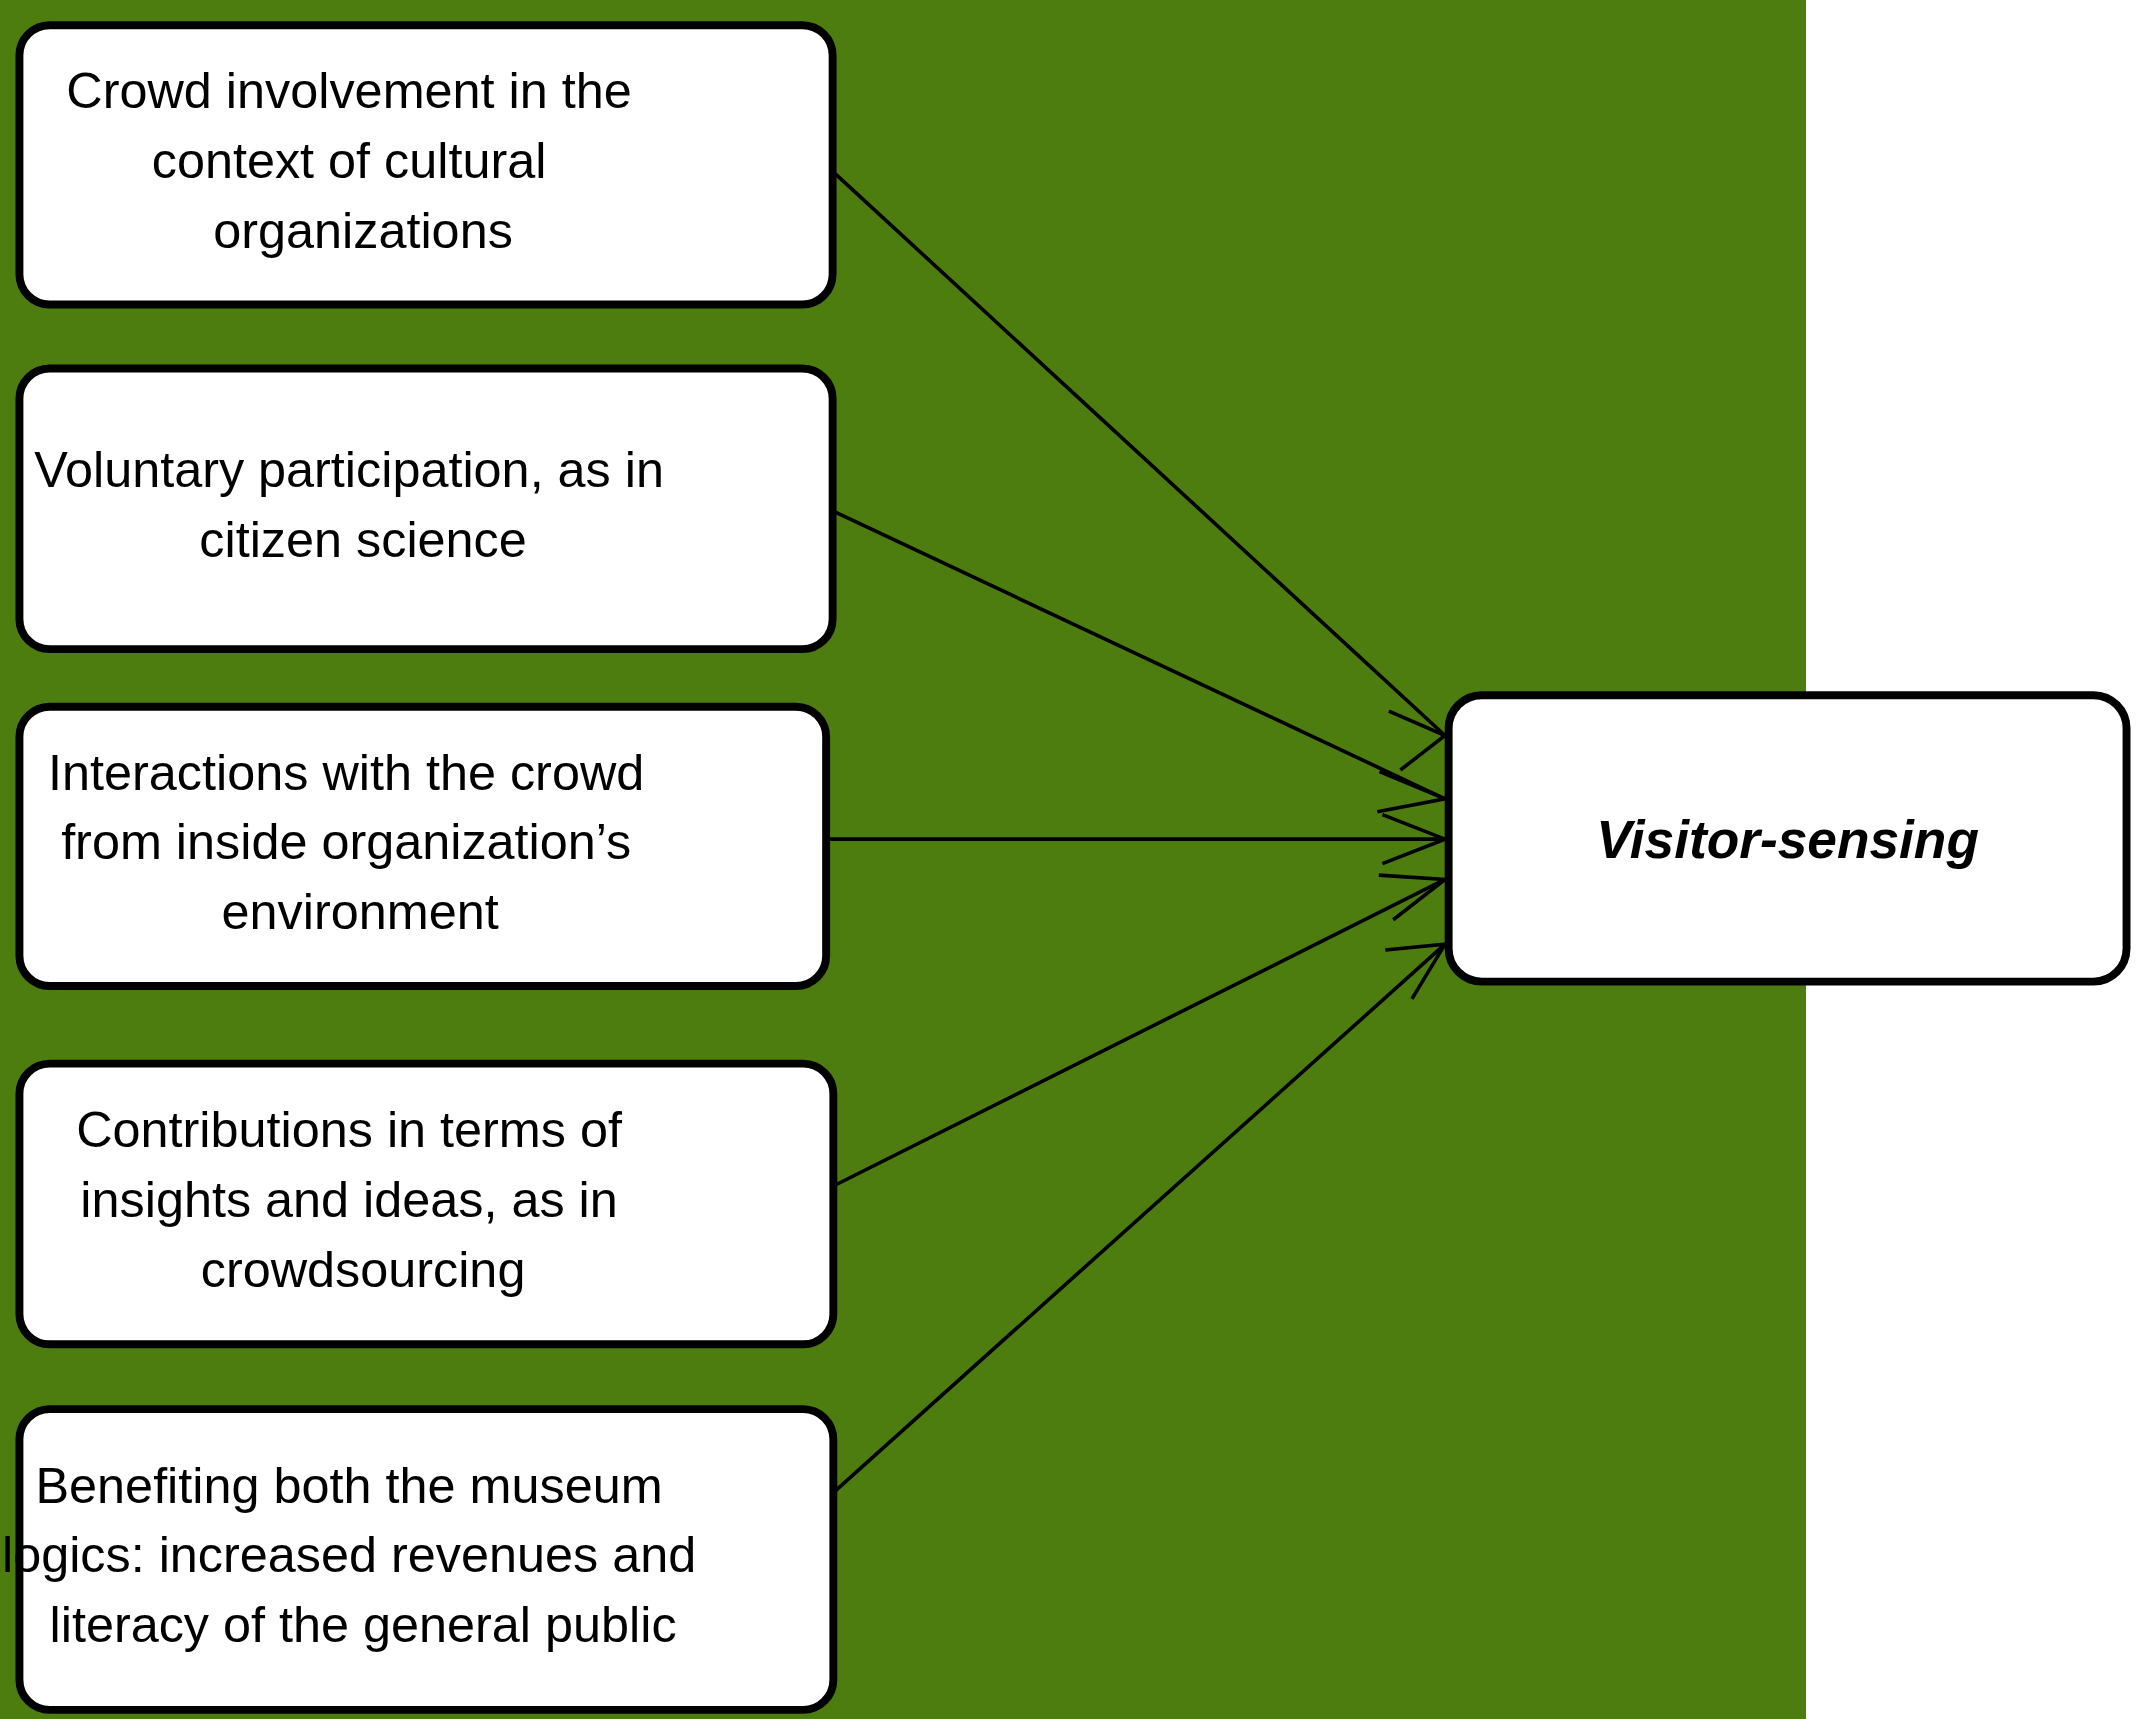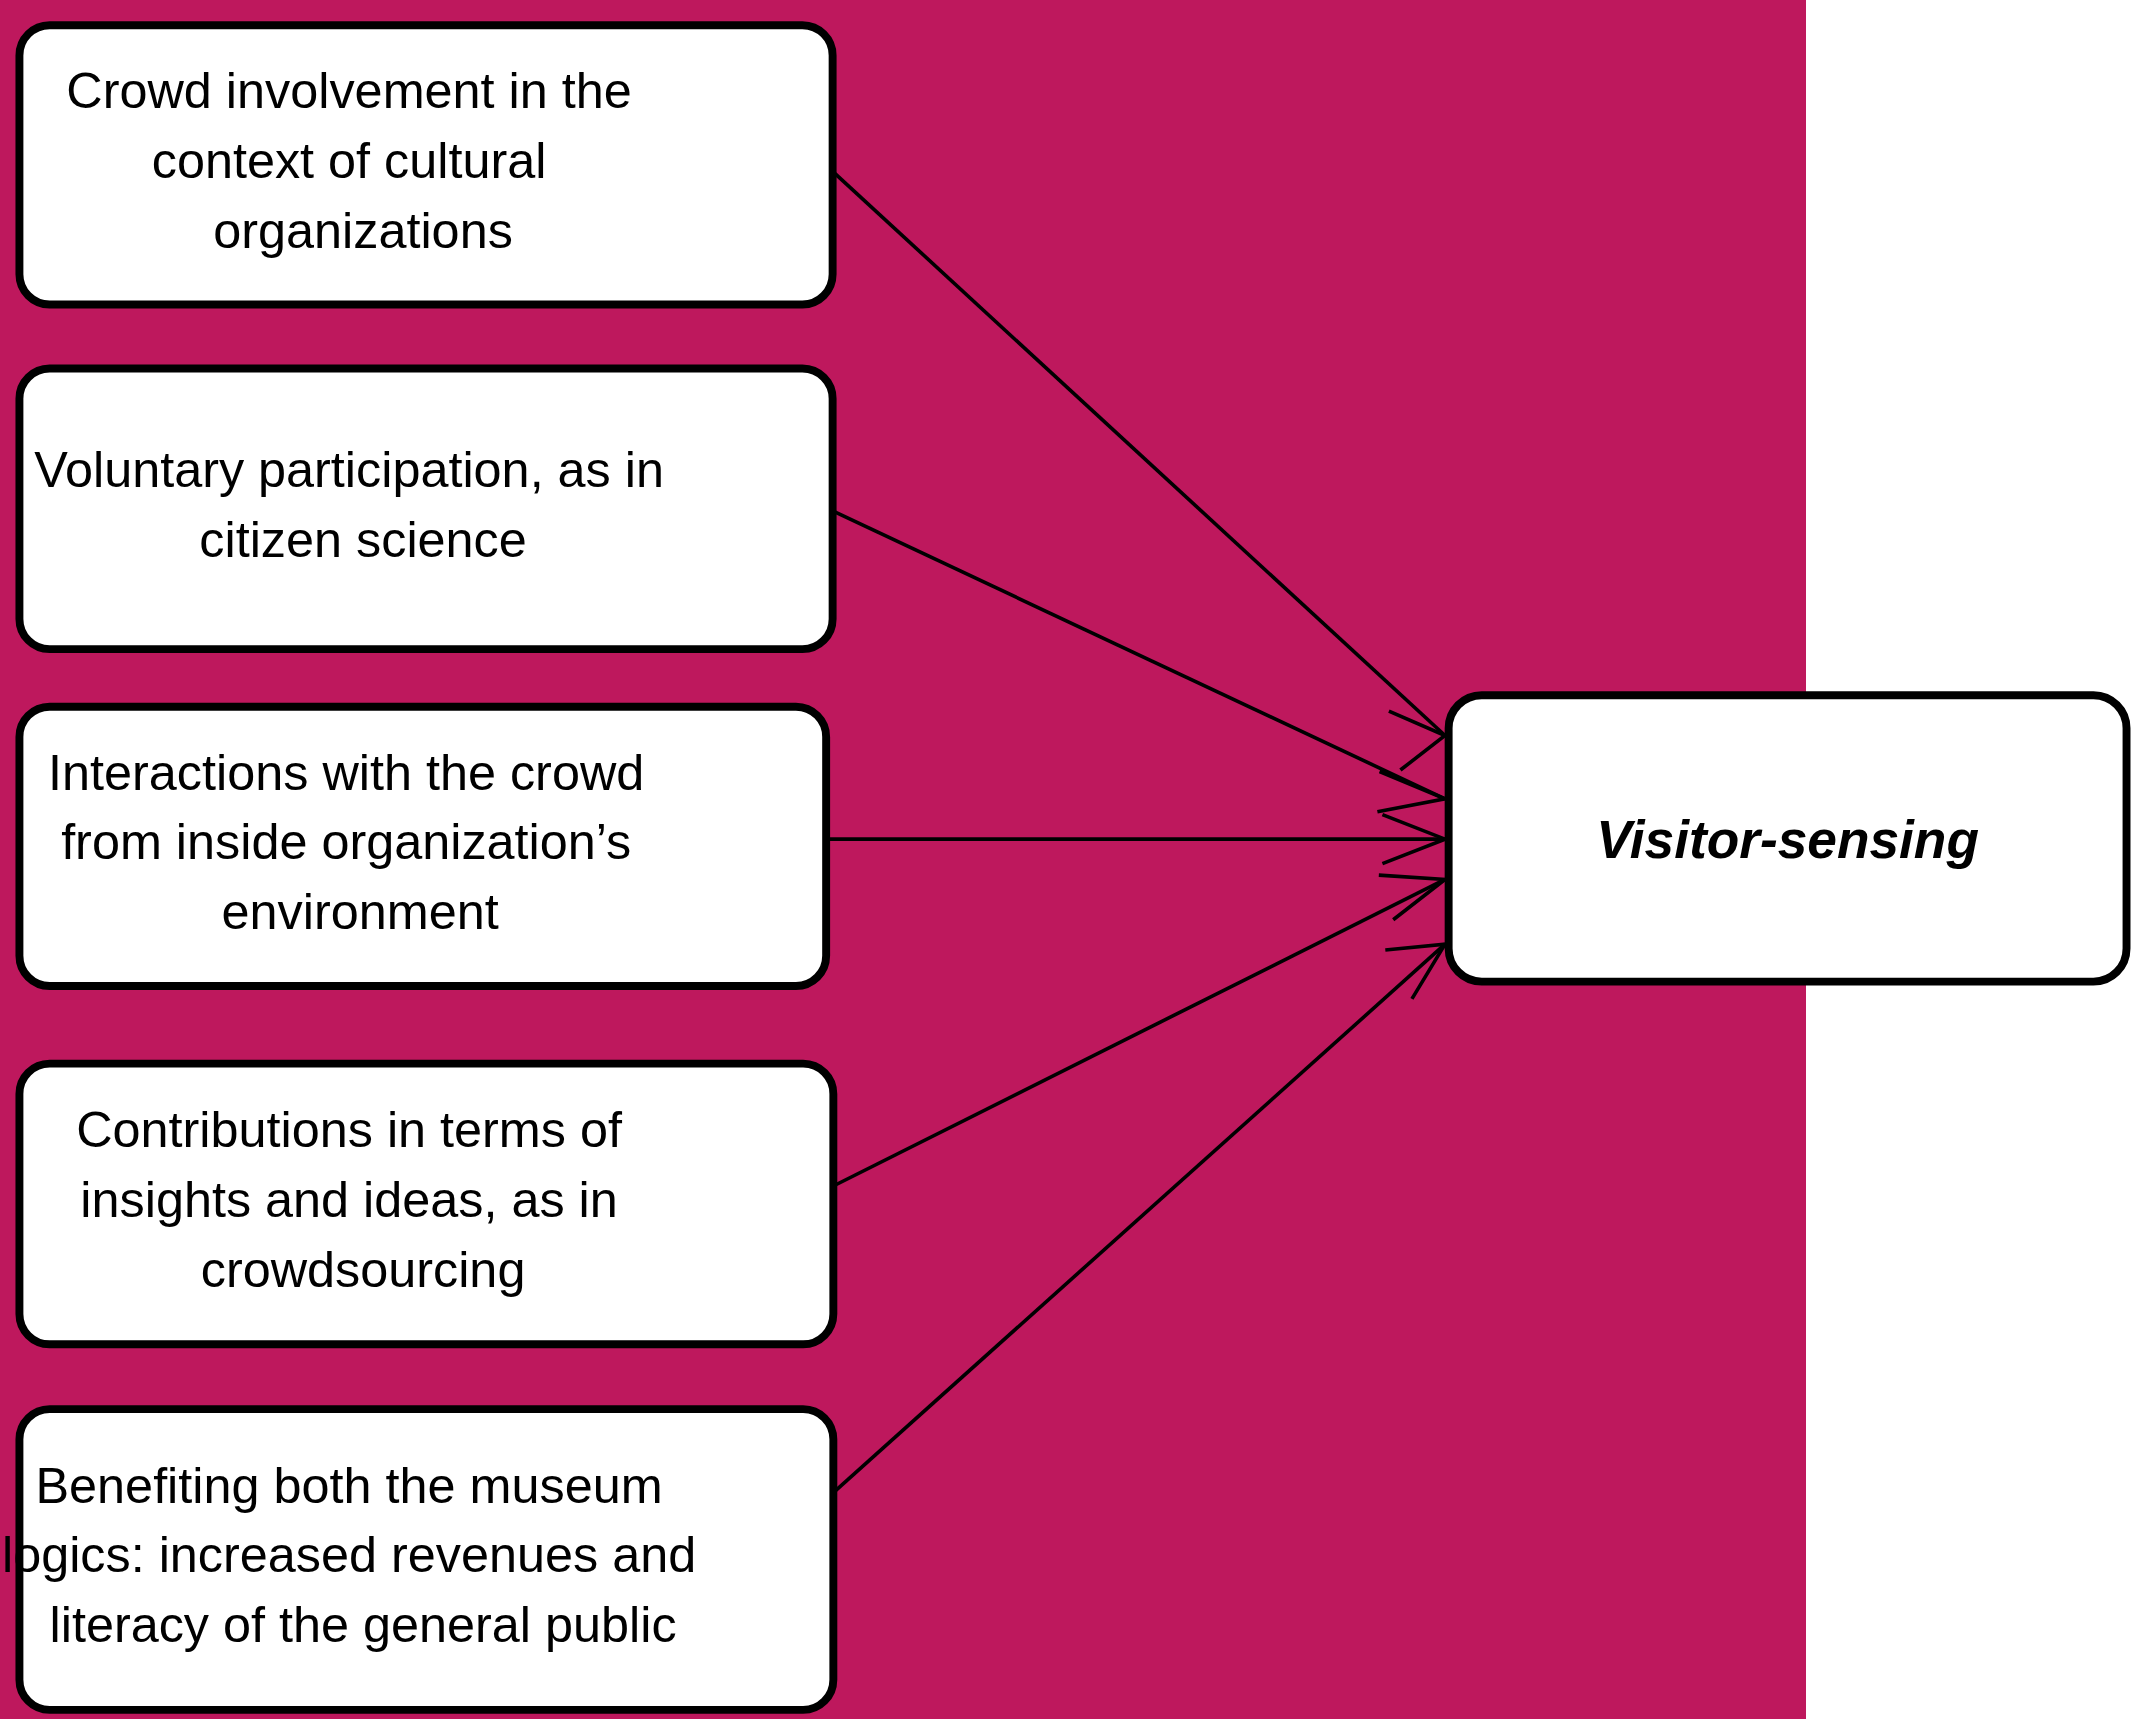--- a/index.html
+++ b/index.html
@@ -11,21 +11,21 @@
   body {
     width: 2151px;
     height: 1720px;
     overflow: hidden;
     font-family: "Liberation Sans", sans-serif;
   }
   #diagram-root {
     position: relative;
     width: 1806px;
     height: 1720px;
-    background: #be185d;
+    background: #4d7c0f;
   }
   svg.diagram-canvas {
     position: absolute;
     top: 0;
     left: 0;
     width: 2151px;
     height: 1720px;
     display: block;
   }
   .node-shape {

